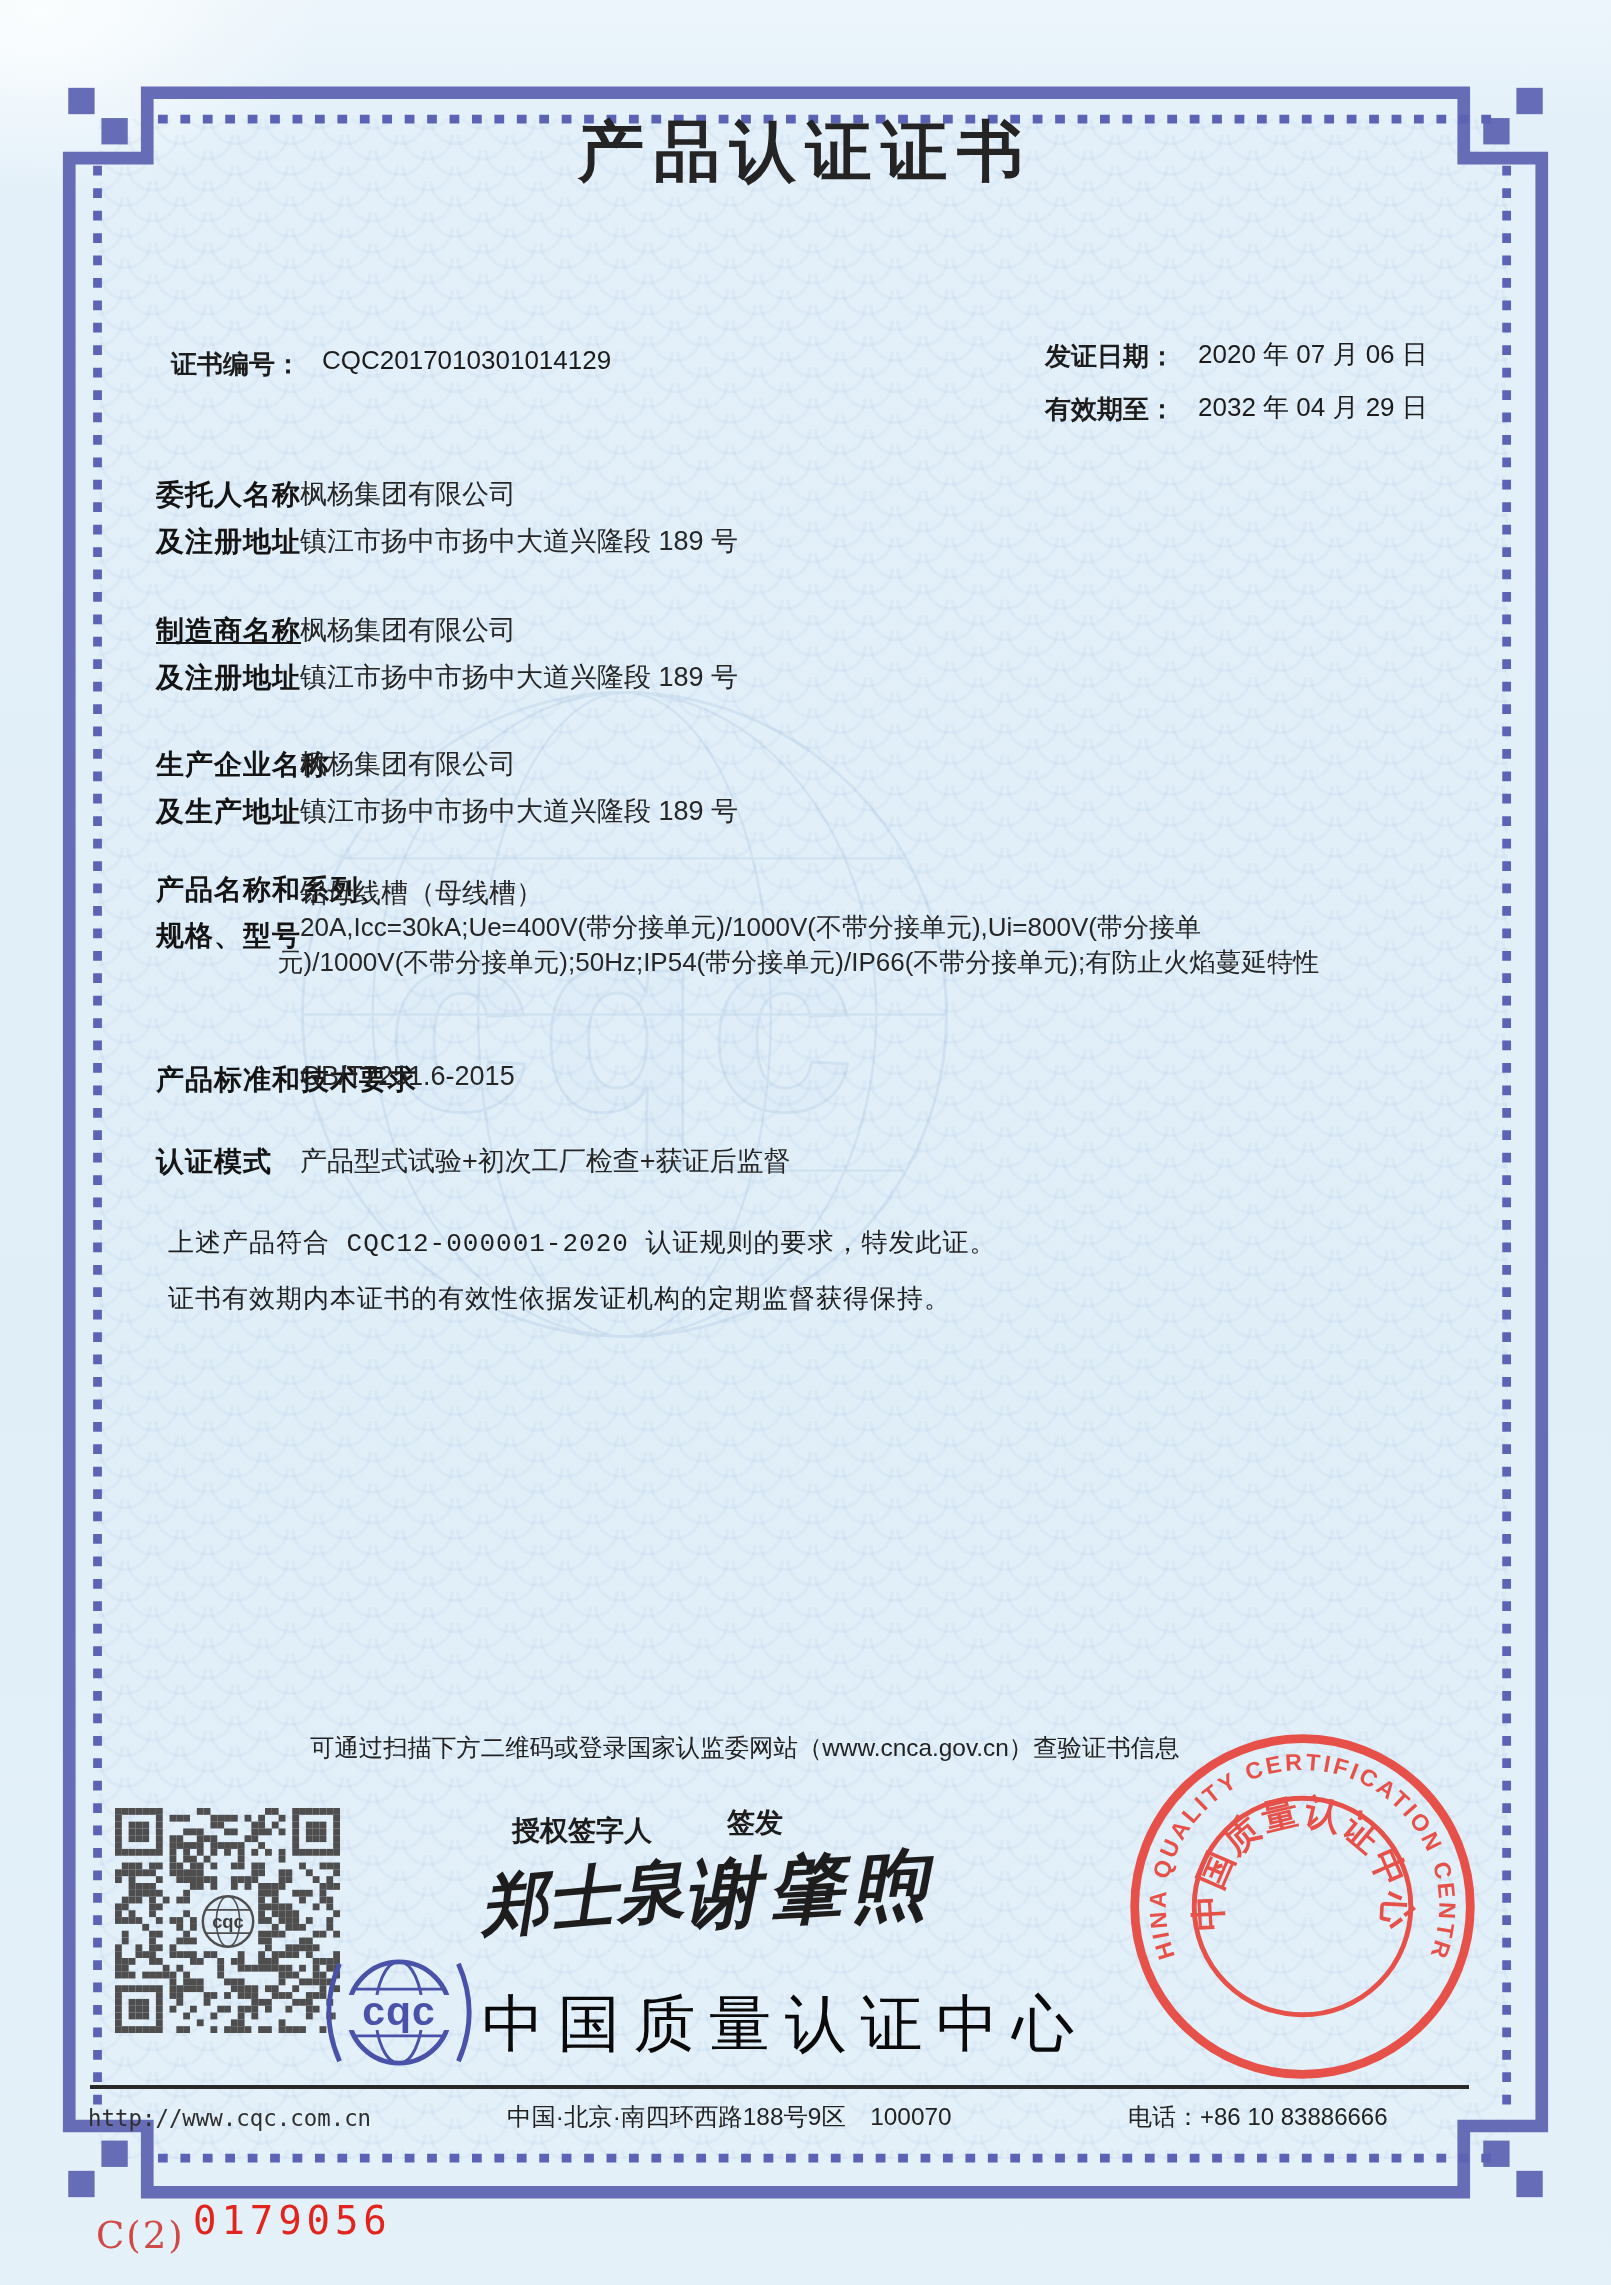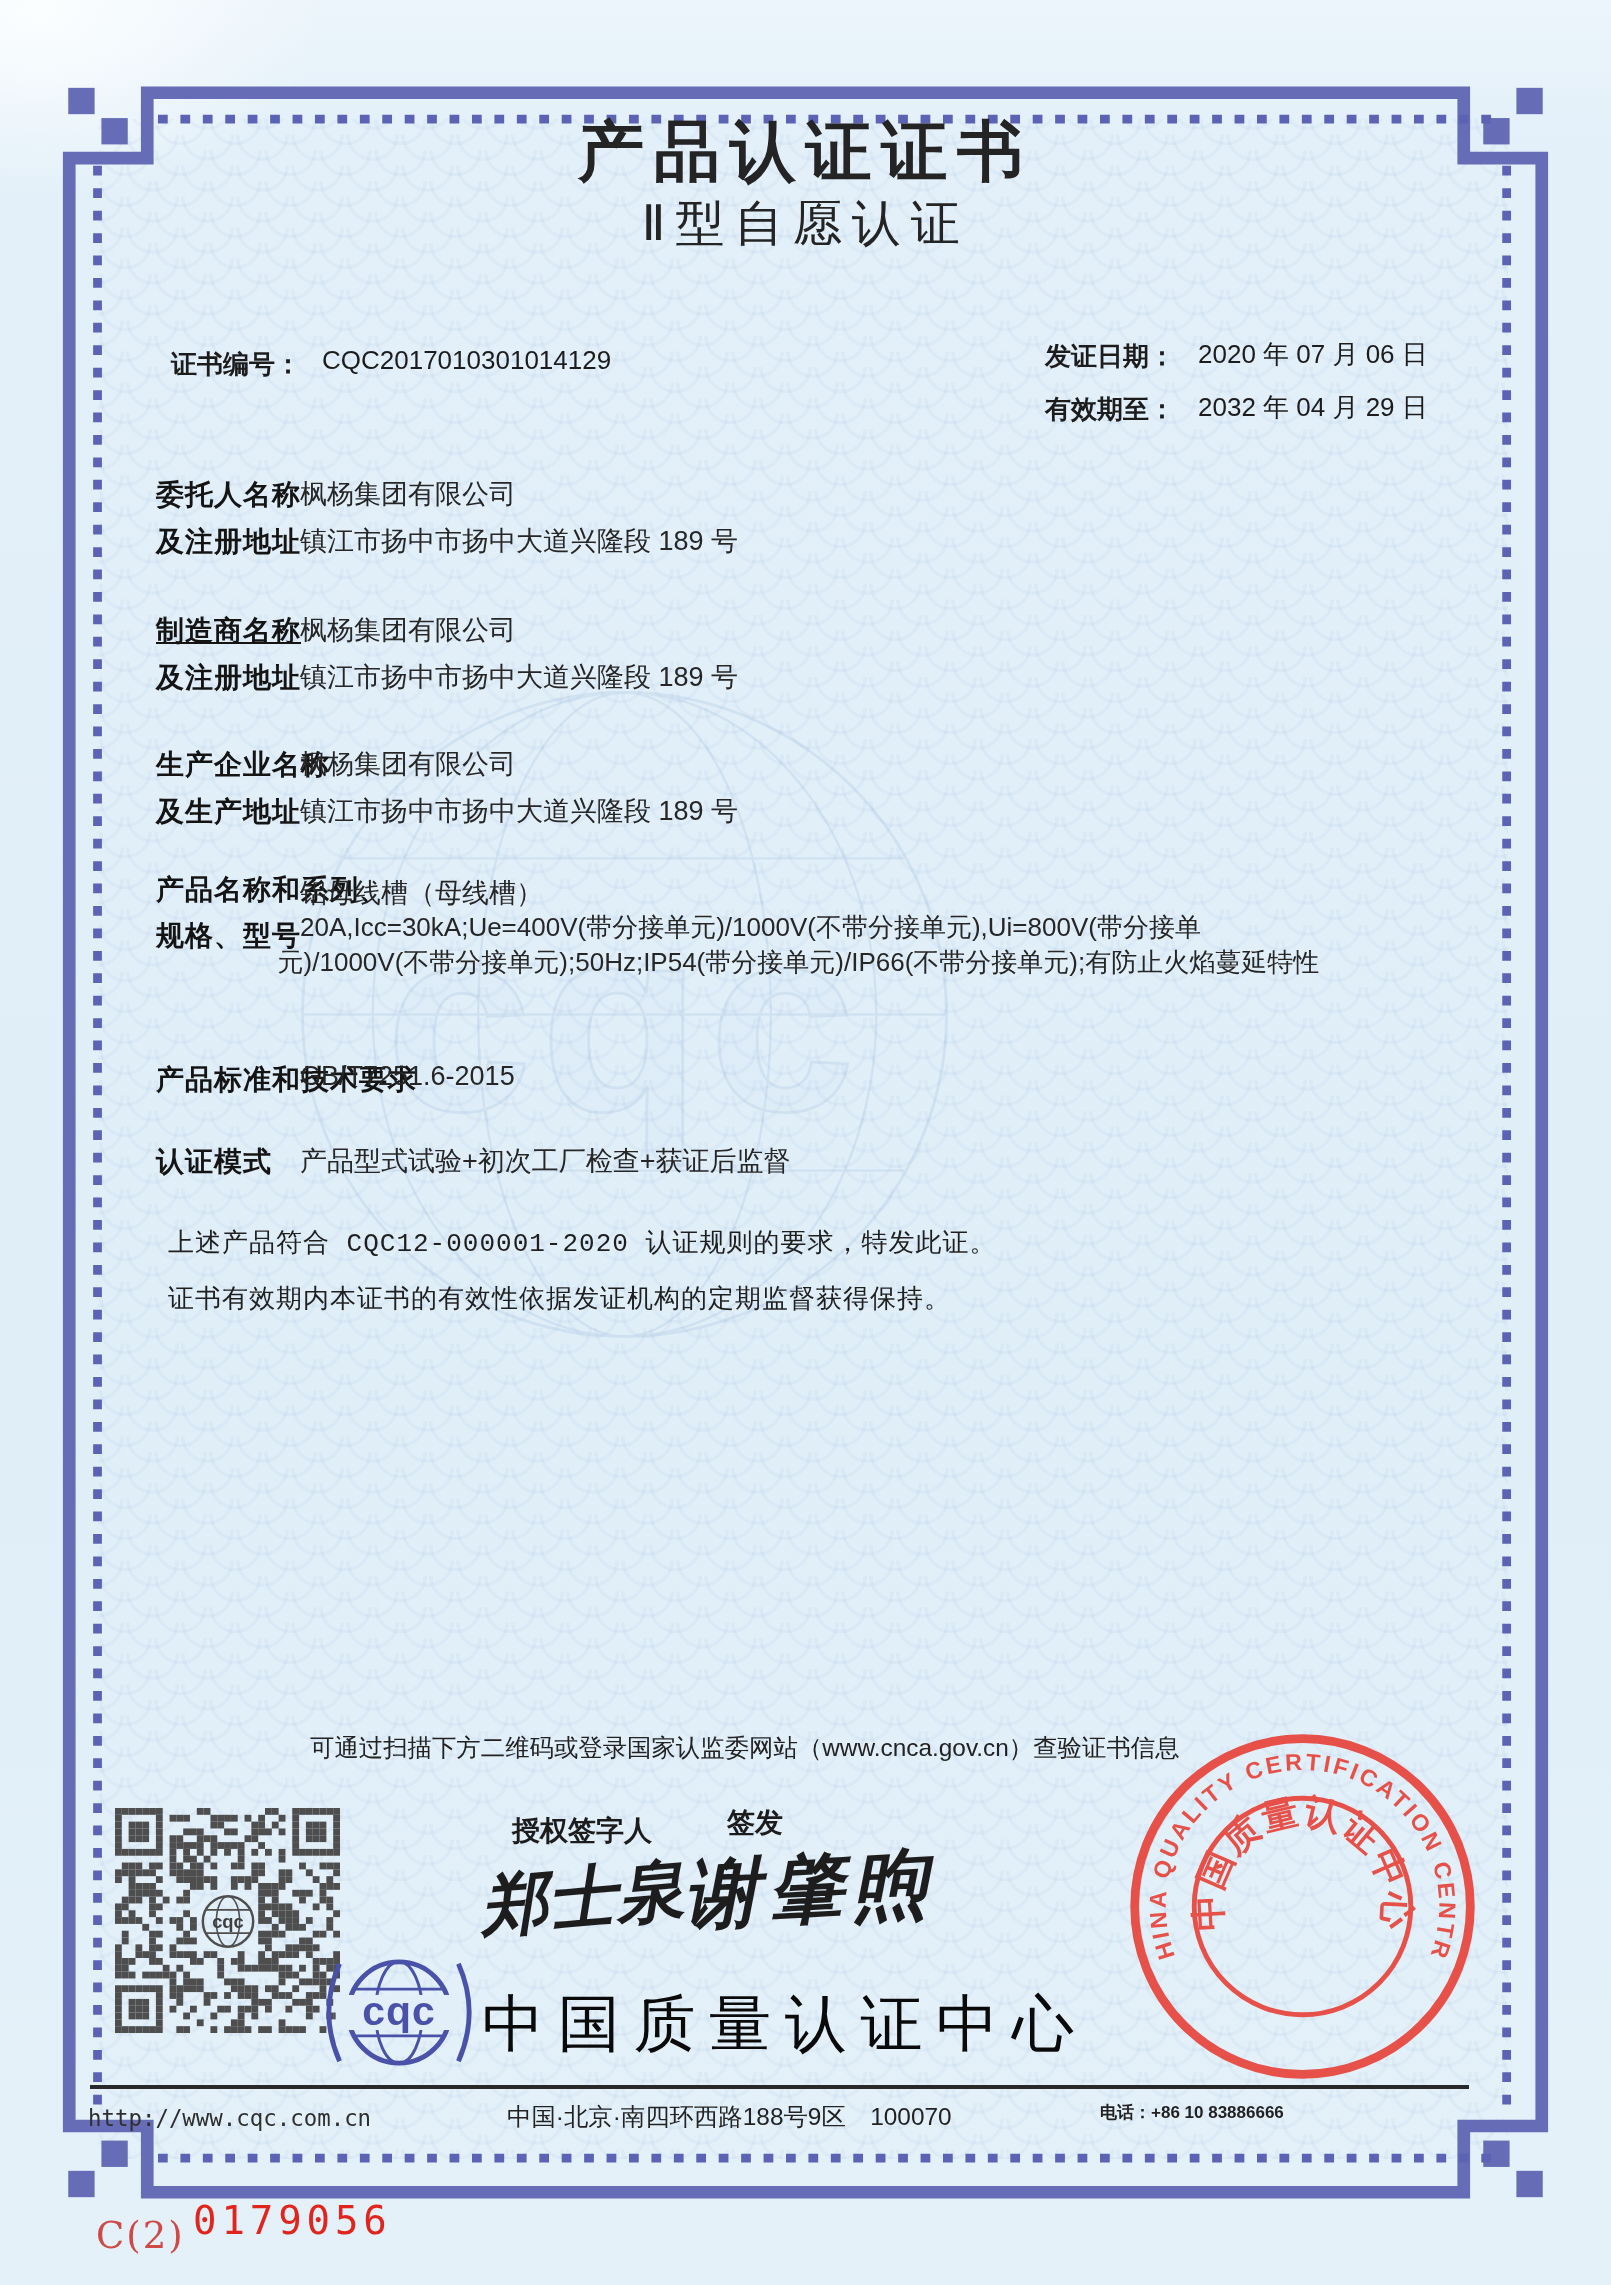--- a/index.html
+++ b/index.html
@@ -65,21 +65,20 @@
     </g>
     <g stroke="#5c63b4" stroke-width="9" stroke-dasharray="10 13">
       <line x1="162" y1="122" x2="1540" y2="122"></line>
       <line x1="162" y1="2213" x2="1540" y2="2213"></line>
       <line x1="100" y1="170" x2="100" y2="2170"></line>
       <line x1="1545" y1="170" x2="1545" y2="2170"></line>
     </g>
   </svg>
 
   <div class="abs title" style="top:107px;left:0;">产品认证证书</div>
-  <div class="abs subtitle" style="top:191px;left:0;">Ⅱ型自愿认证</div>
 
   <span class="abs metaline kai" style="left:171px;top:347px;font-weight:bold;">证书编号：</span>
   <span class="abs metaline" style="left:322px;top:345px;">CQC2017010301014129</span>
   <span class="abs metaline kai" style="left:1045px;top:339px;font-weight:bold;">发证日期：</span>
   <span class="abs metaline" style="left:1198px;top:337px;">2020 年 07 月 06 日</span>
   <span class="abs metaline kai" style="left:1045px;top:392px;font-weight:bold;">有效期至：</span>
   <span class="abs metaline" style="left:1198px;top:390px;">2032 年 04 月 29 日</span>
 
   <div class="abs" style="left:0;top:476px;">
     <span class="abs flabel" style="left:156px;top:0;">委托人名称</span>
@@ -649,19 +648,19 @@
       <textPath href="#ringPath" startOffset="50%" text-anchor="middle">CHINA QUALITY CERTIFICATION CENTRE</textPath>
     </text>
     <text font-size="37" font-weight="bold" fill="#e7453c" letter-spacing="2" font-family="Liberation Sans, sans-serif">
       <textPath href="#innerPath" startOffset="50%" text-anchor="middle">中国质量认证中心</textPath>
     </text>
   </svg>
 
   <div class="abs footer-rule"></div>
   <span class="abs mono" style="left:88px;top:2105px;font-size:22.4px;color:#2e2e2e;">http://www.cqc.com.cn</span>
   <span class="abs" style="left:507px;top:2101px;font-size:24.4px;color:#222;white-space:nowrap;">中国·北京·南四环西路188号9区　100070</span>
-  <span class="abs" style="left:1100px;top:2101px;font-size:17px;color:#222;white-space:nowrap;font-weight:bold;">电话：+86 10 83886666</span>
+  <span class="abs" style="left:1128px;top:2101px;font-size:24px;color:#222;white-space:nowrap;">电话：+86 10 83886666</span>
 
   <span class="abs serial-prefix" style="left:96px;top:2214px;">C(2)</span>
   <span class="abs serial-number" style="left:193px;top:2198px;">0179056</span>
 
 </div>
 
 
 </body></html>

